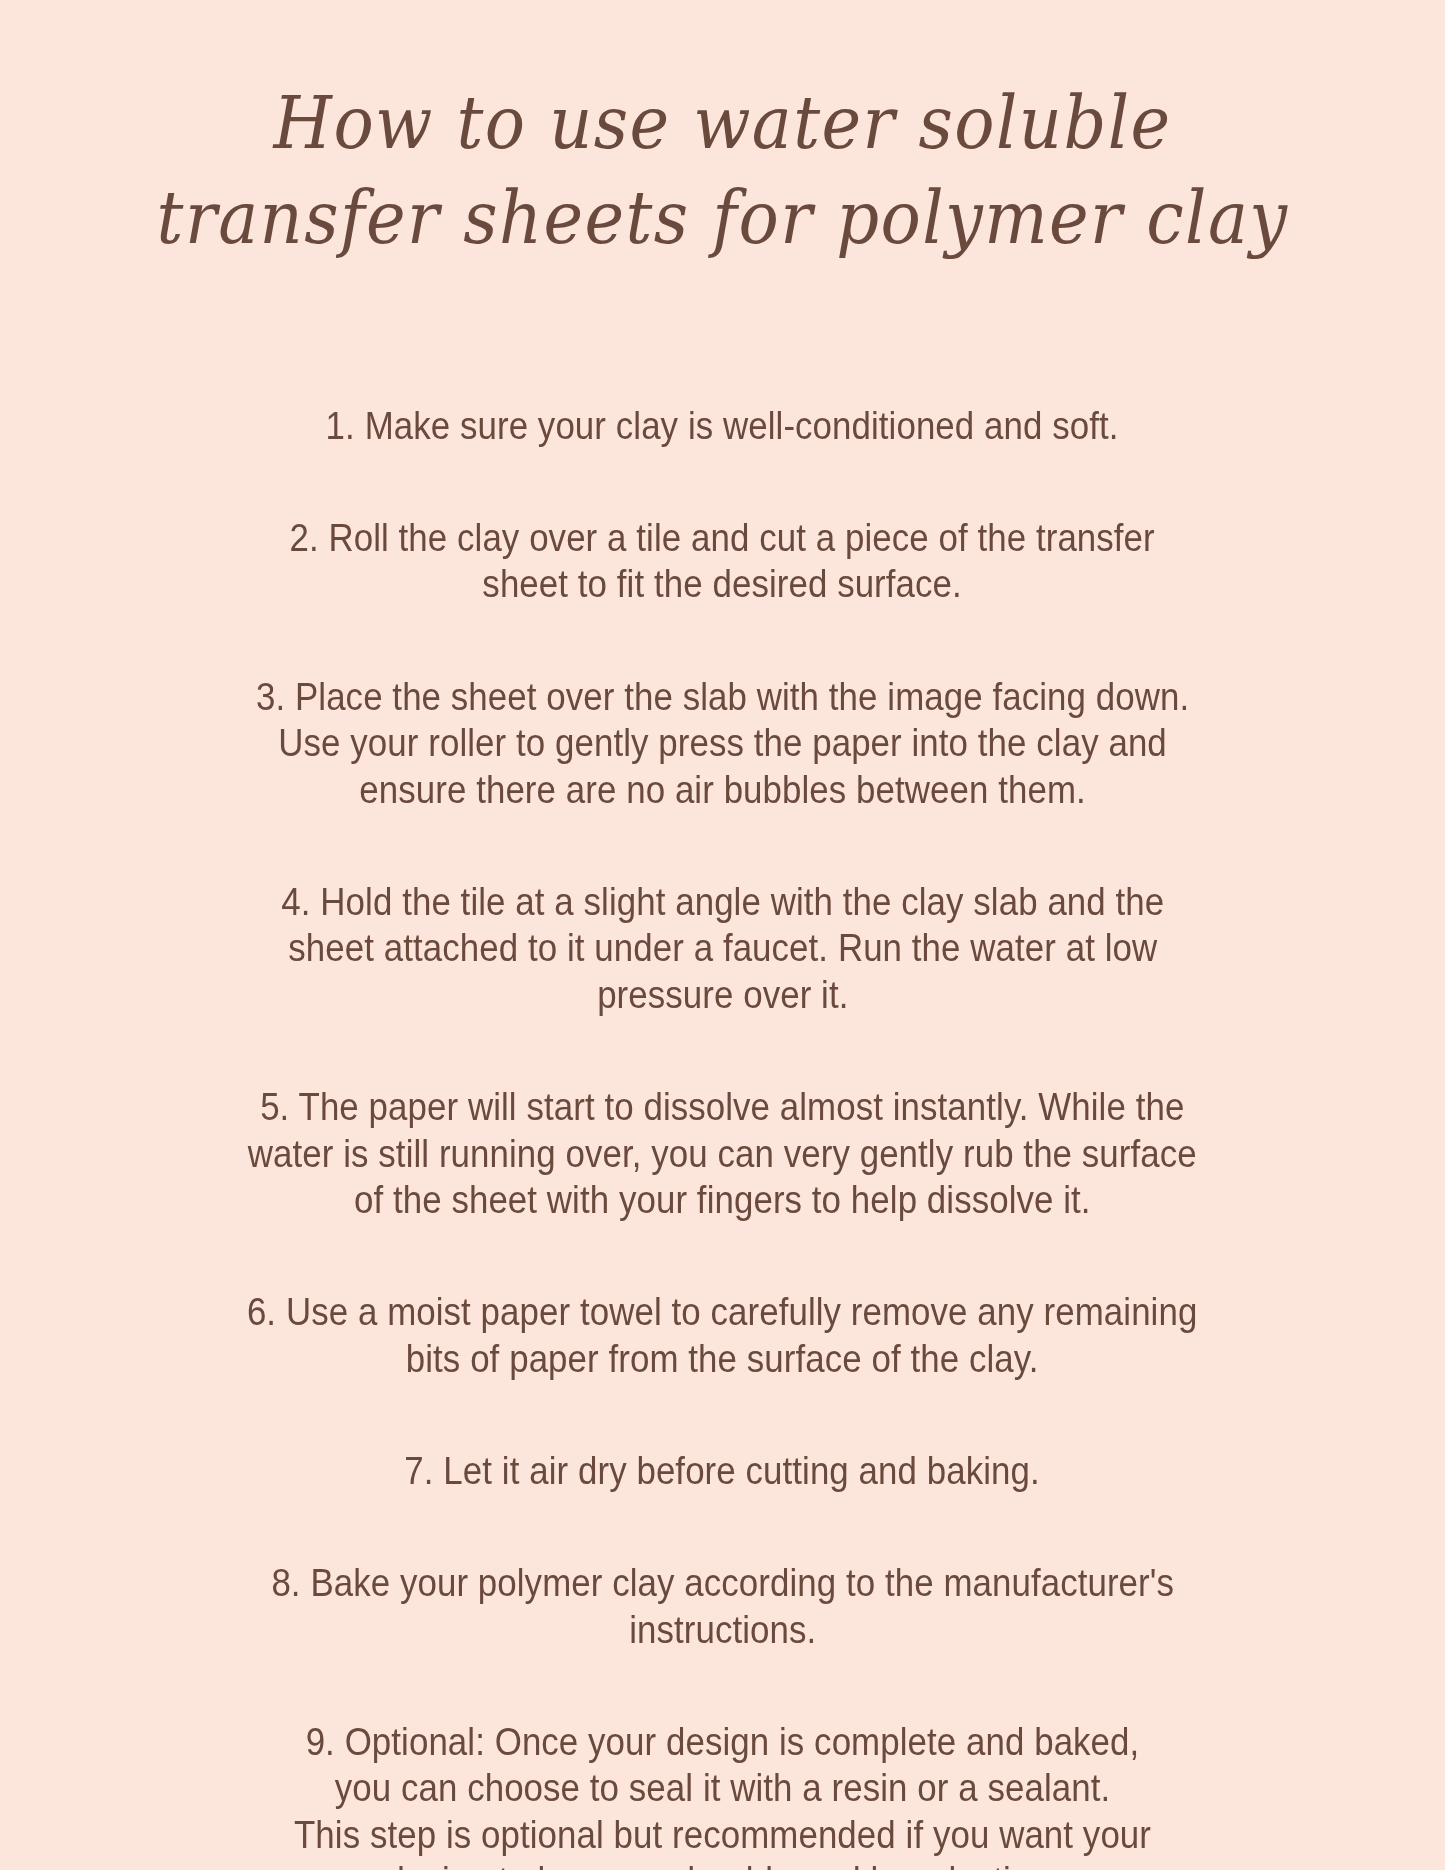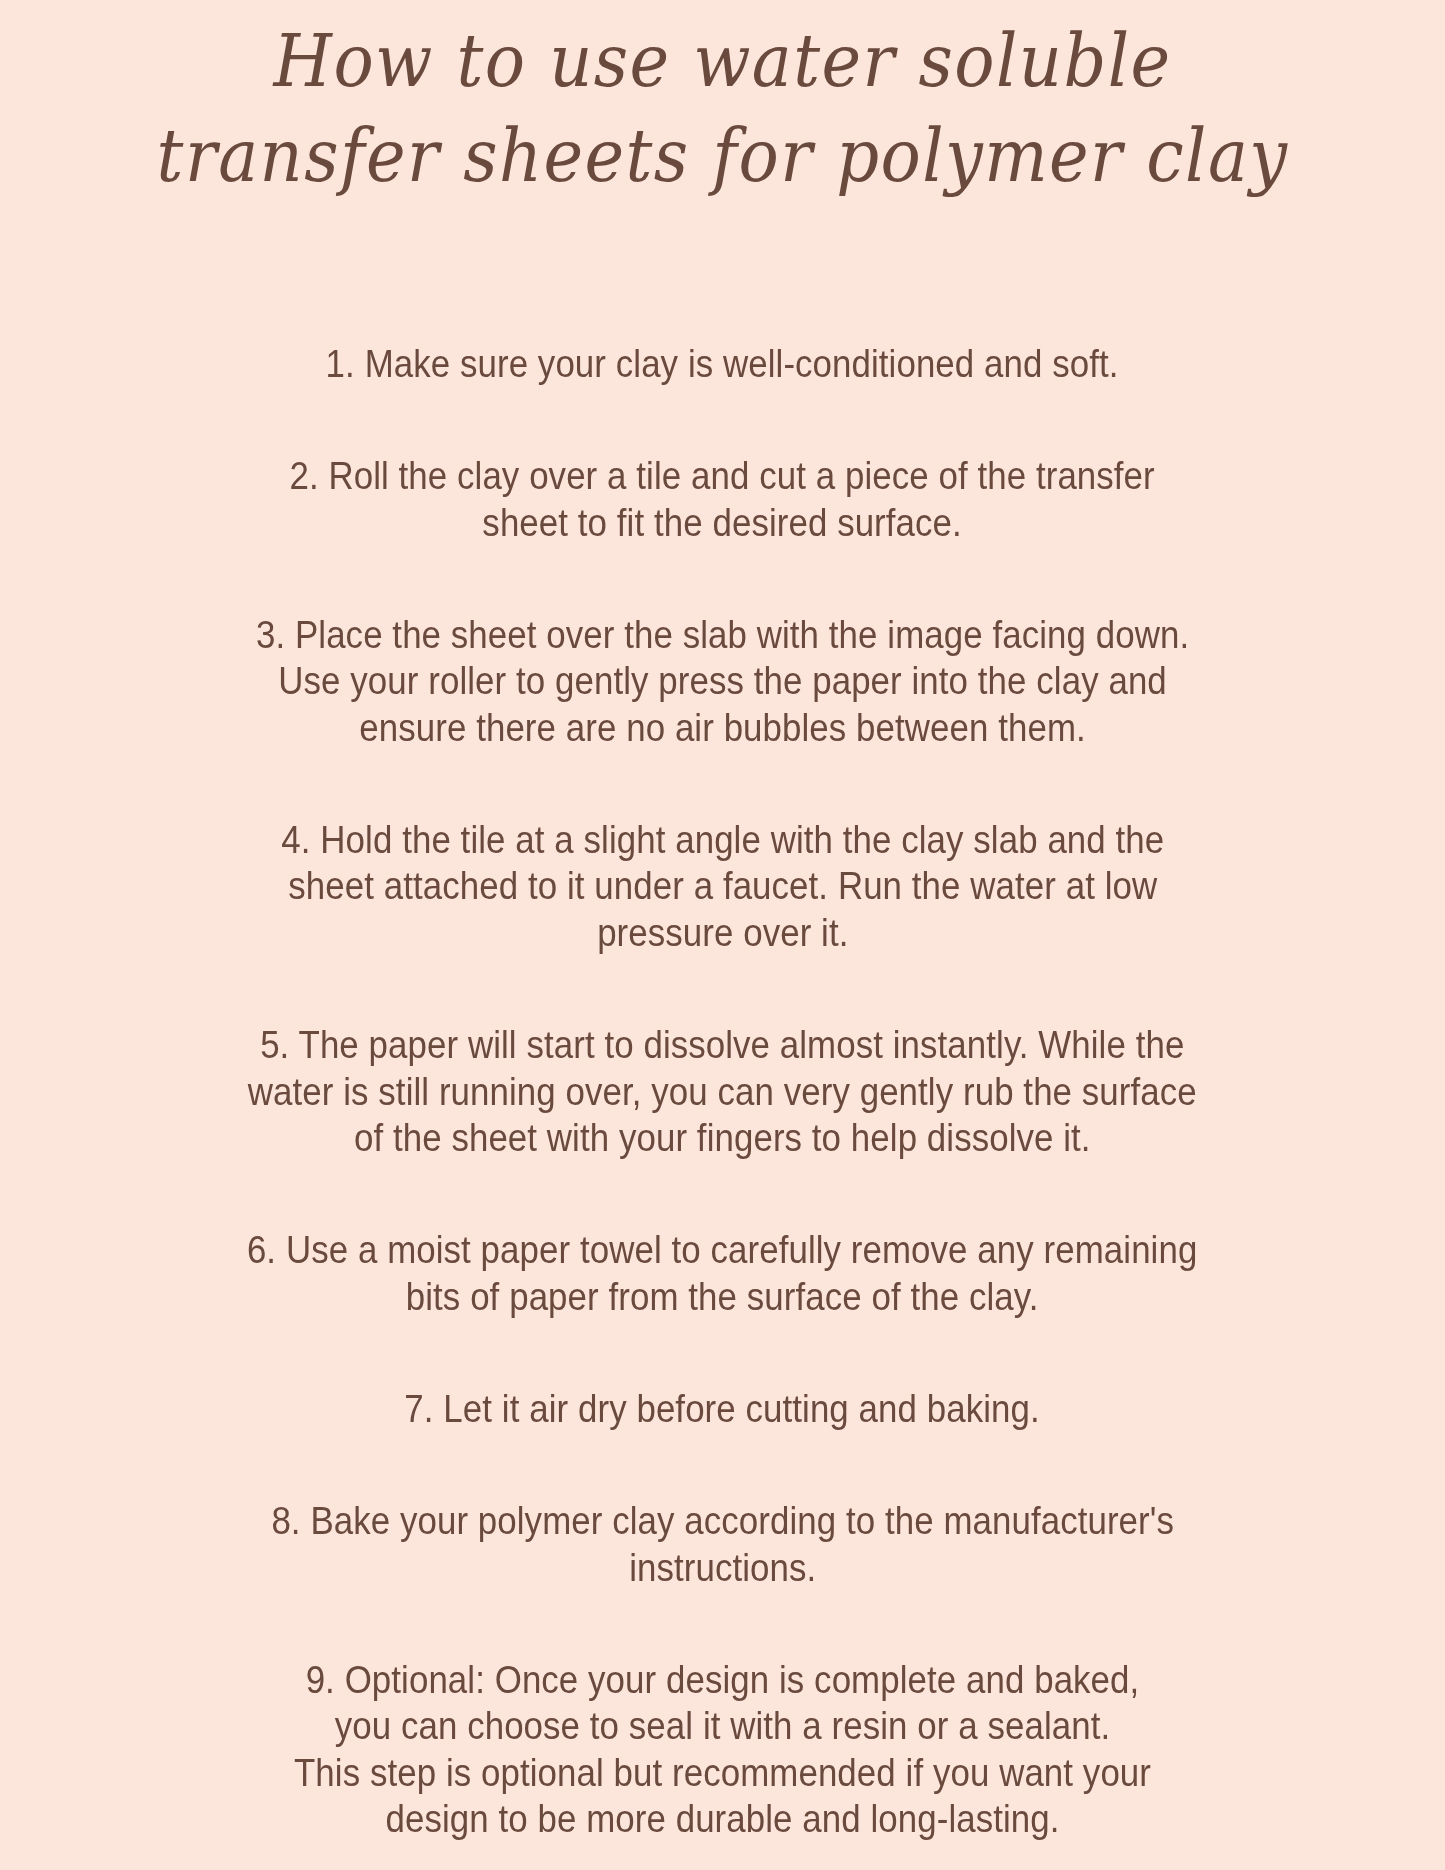--- a/index.html
+++ b/index.html
@@ -16,21 +16,20 @@
   }
 
   .page {
     width: 1445px;
     height: 1870px;
     box-sizing: border-box;
     padding: 0 60px;
     display: flex;
     flex-direction: column;
     align-items: center;
-    justify-content: flex-end;
   }
 
   
   .title {
     margin-top: 76px;
     text-align: center;
     font-family: "DejaVu Serif", serif;
     font-style: italic;
     font-weight: 400;
     font-size: 72px;

